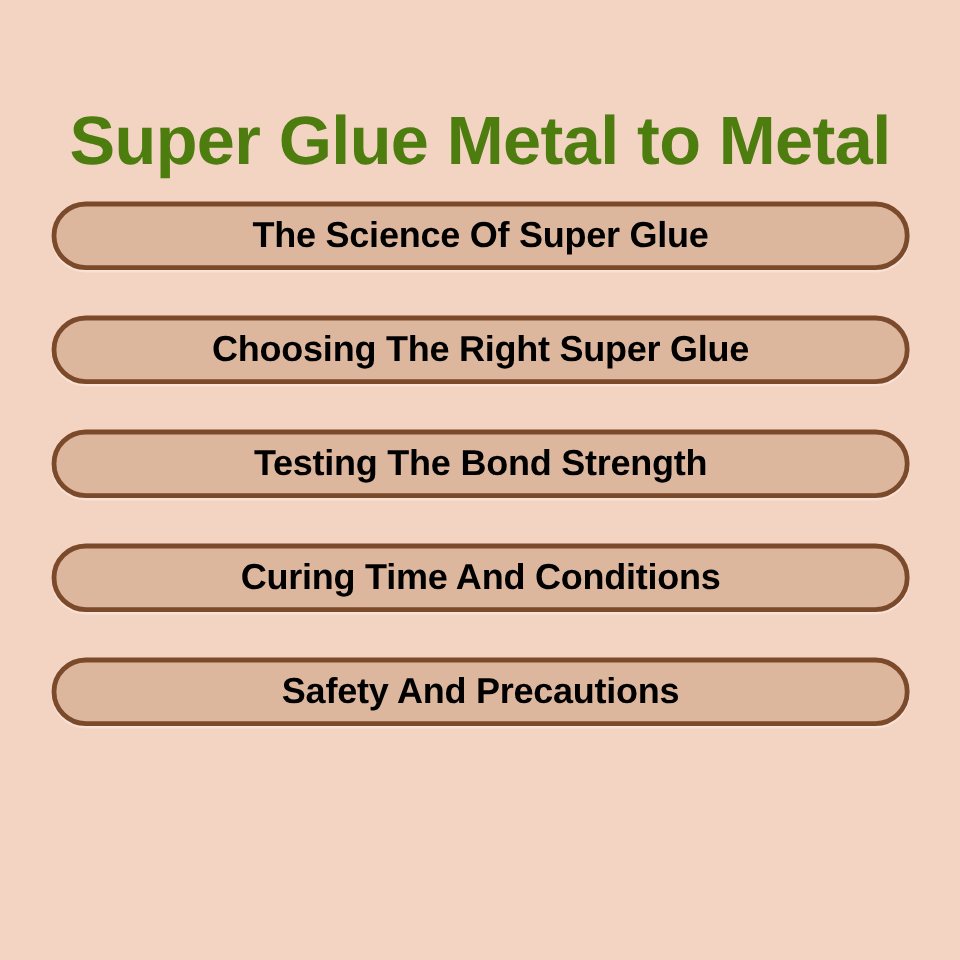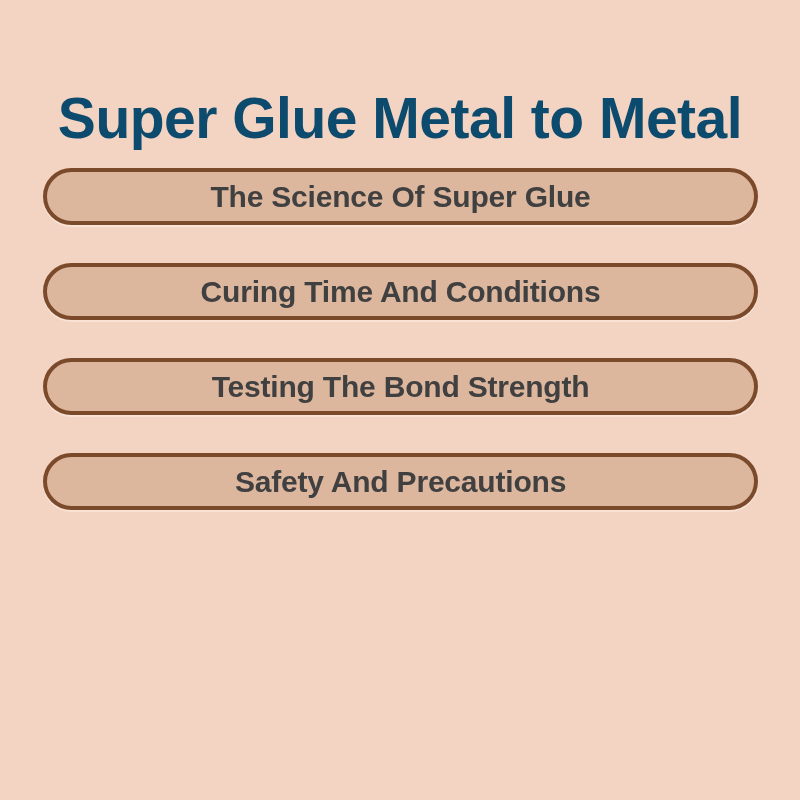--- a/index.html
+++ b/index.html
@@ -25,21 +25,21 @@
   #page-title {
     position: absolute;
     top: 46px;
     left: 0;
     width: 800px;
     text-align: center;
     font-size: 57px;
     line-height: 68px;
     font-weight: 700;
     letter-spacing: -0.5px;
-    color: #0c4a6e;
+    color: #4d7c0f;
     white-space: nowrap;
     font-family: "Liberation Sans", sans-serif;
   }
 
   #topic-list {
     position: absolute;
     top: 168px;
     left: 43px;
     width: 715px;
   }
@@ -60,49 +60,52 @@
   }
 
   .topic-pill:last-child {
     margin-bottom: 0;
   }
 
   .topic-label {
     font-size: 30px;
     line-height: 32px;
     font-weight: 700;
-    color: #404040;
+    color: #000000;
     letter-spacing: -0.2px;
     white-space: nowrap;
     text-align: center;
     font-family: "Liberation Sans", sans-serif;
   }
 </style>
 </head>
 <body>
 
 <div id="page">
 
   <h1 id="page-title">Super Glue Metal to Metal</h1>
 
   <div id="topic-list">
 
     <div class="topic-pill">
       <span class="topic-label">The Science Of Super Glue</span>
     </div>
 
 
+    <div class="topic-pill">
+      <span class="topic-label">Choosing The Right Super Glue</span>
+    </div>
 
 
     <div class="topic-pill">
-      <span class="topic-label">Curing Time And Conditions</span>
+      <span class="topic-label">Testing The Bond Strength</span>
     </div>
 
     <div class="topic-pill">
-      <span class="topic-label">Testing The Bond Strength</span>
+      <span class="topic-label">Curing Time And Conditions</span>
     </div>
 
     <div class="topic-pill">
       <span class="topic-label">Safety And Precautions</span>
     </div>
 
   </div>
 </div>
 
 </body></html>

